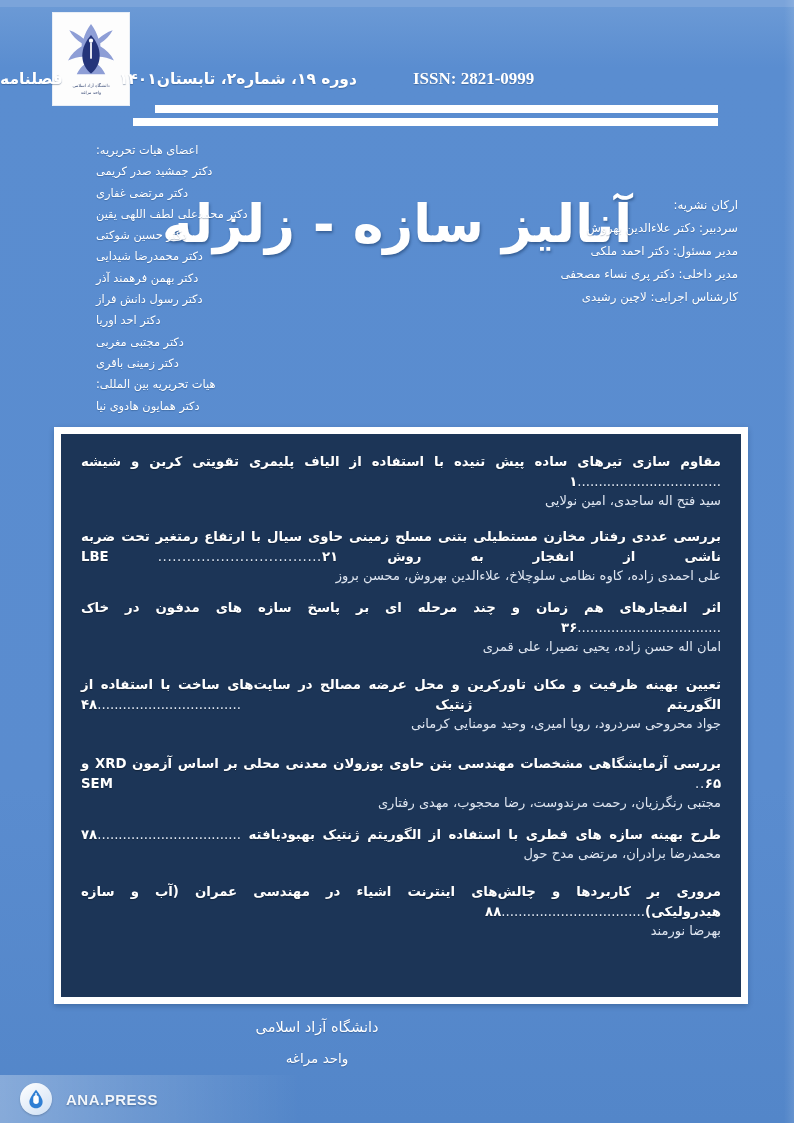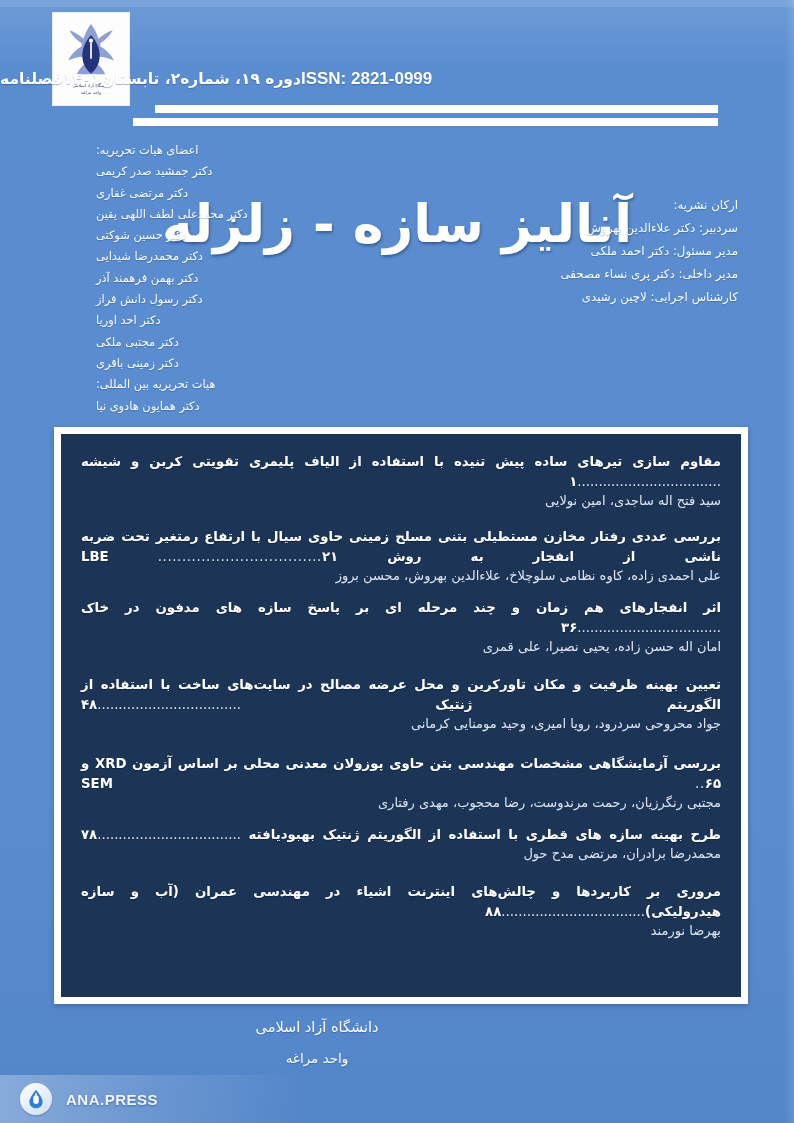--- a/index.html
+++ b/index.html
@@ -41,33 +41,34 @@
     font-size:4.4px; color:#3d4f7a; line-height:1.5;
     text-align:center; letter-spacing:.2px;
   }
 
   .header-line {
     position:absolute; top:62px; left:0; width:100%;
     height:34px;
     display:flex; flex-direction:row-reverse;
     align-items:center; justify-content:flex-start;
     padding-right:72px;
+    gap:56px;
   }
   .hdr-text {
     color:#ffffff;
     font-size:15.5px;
     font-weight:700;
     letter-spacing:.2px;
     white-space:nowrap;
     text-shadow:0 1px 1px rgba(20,50,90,.35);
   }
   .hdr-issn {
     color:#ffffff; font-size:17px; font-weight:700;
     direction:ltr; white-space:nowrap;
-    font-family:Liberation Sans, sans-serif;
+    font-family:Liberation Serif, serif;
     text-shadow:0 1px 1px rgba(20,50,90,.35);
   }
 
   .bar { position:absolute; background:#ffffff; height:8px; }
   .bar-1 { top:105px; left:155px; width:563px; }
   .bar-2 { top:118px; left:133px; width:585px; }
 
   
   .masthead { position:absolute; top:132px; left:0; width:100%; height:290px; }
 
@@ -235,21 +236,21 @@
   <div class="col-left">
     <div>اعضای هیات تحریریه:</div>
     <div>دکتر جمشید صدر کریمی</div>
     <div>دکتر مرتضی غفاری</div>
     <div>دکتر محمدعلی لطف اللهی یقین</div>
     <div>دکتر حسین شوکتی</div>
     <div>دکتر محمدرضا شیدایی</div>
     <div>دکتر بهمن فرهمند آذر</div>
     <div>دکتر رسول دانش فراز</div>
     <div>دکتر احد اوریا</div>
-    <div>دکتر مجتبی ملکی</div>
+    <div>دکتر مجتبی مغربی</div>
     <div>دکتر زمینی باقری</div>
     <div>هیات تحریریه بین المللی:</div>
     <div>دکتر همایون هادوی نیا</div>
   </div>
 
   <div class="col-right">
     <div>ارکان نشریه:</div>
     <div>سردبیر: دکتر علاءالدین بهروش</div>
     <div>مدیر مسئول: دکتر احمد ملکی</div>
     <div>مدیر داخلی: دکتر پری نساء مصحفی</div>

